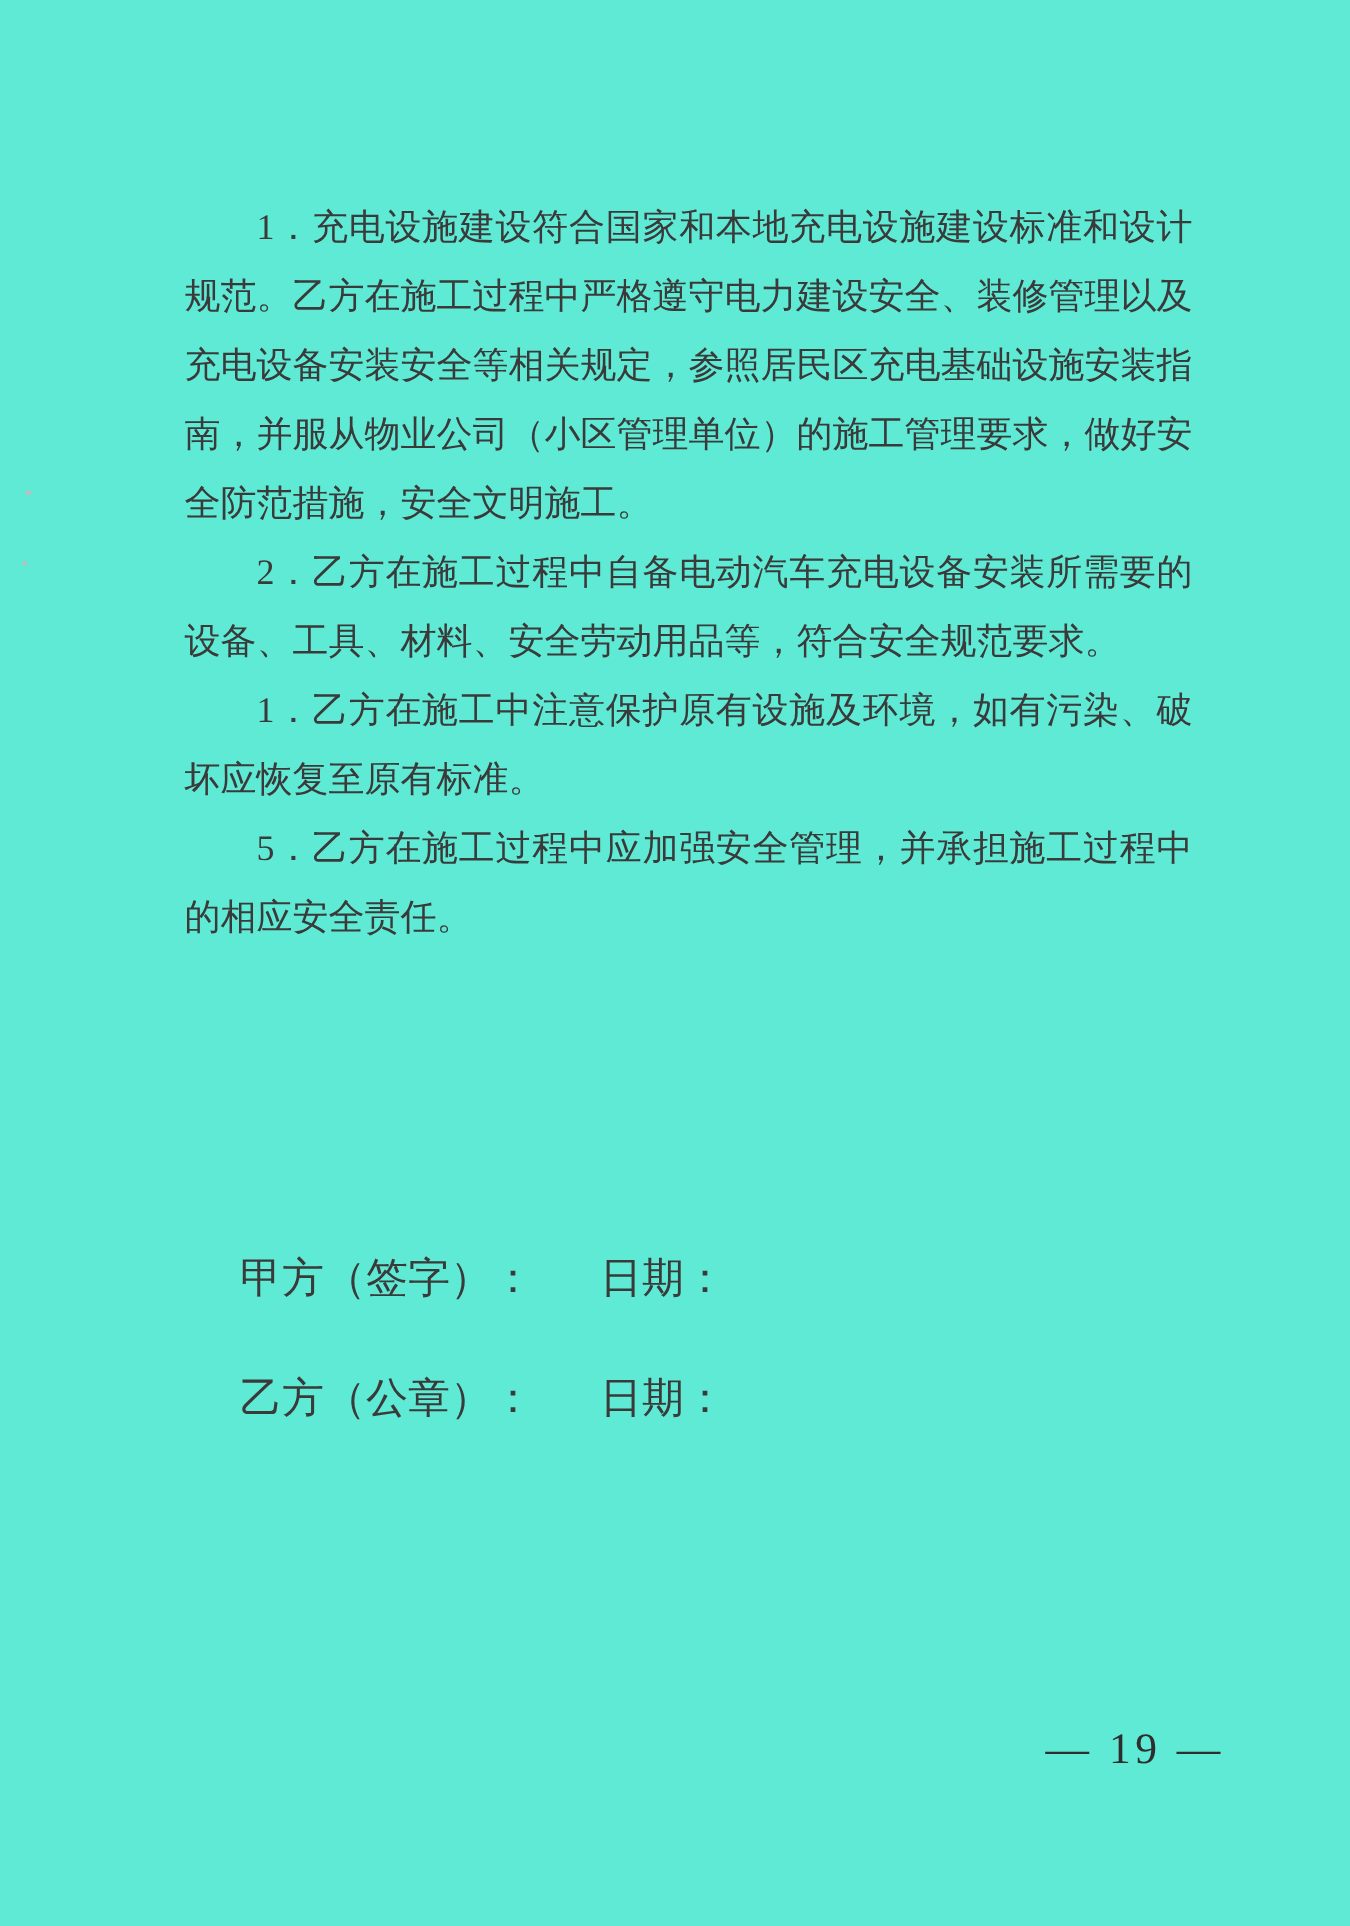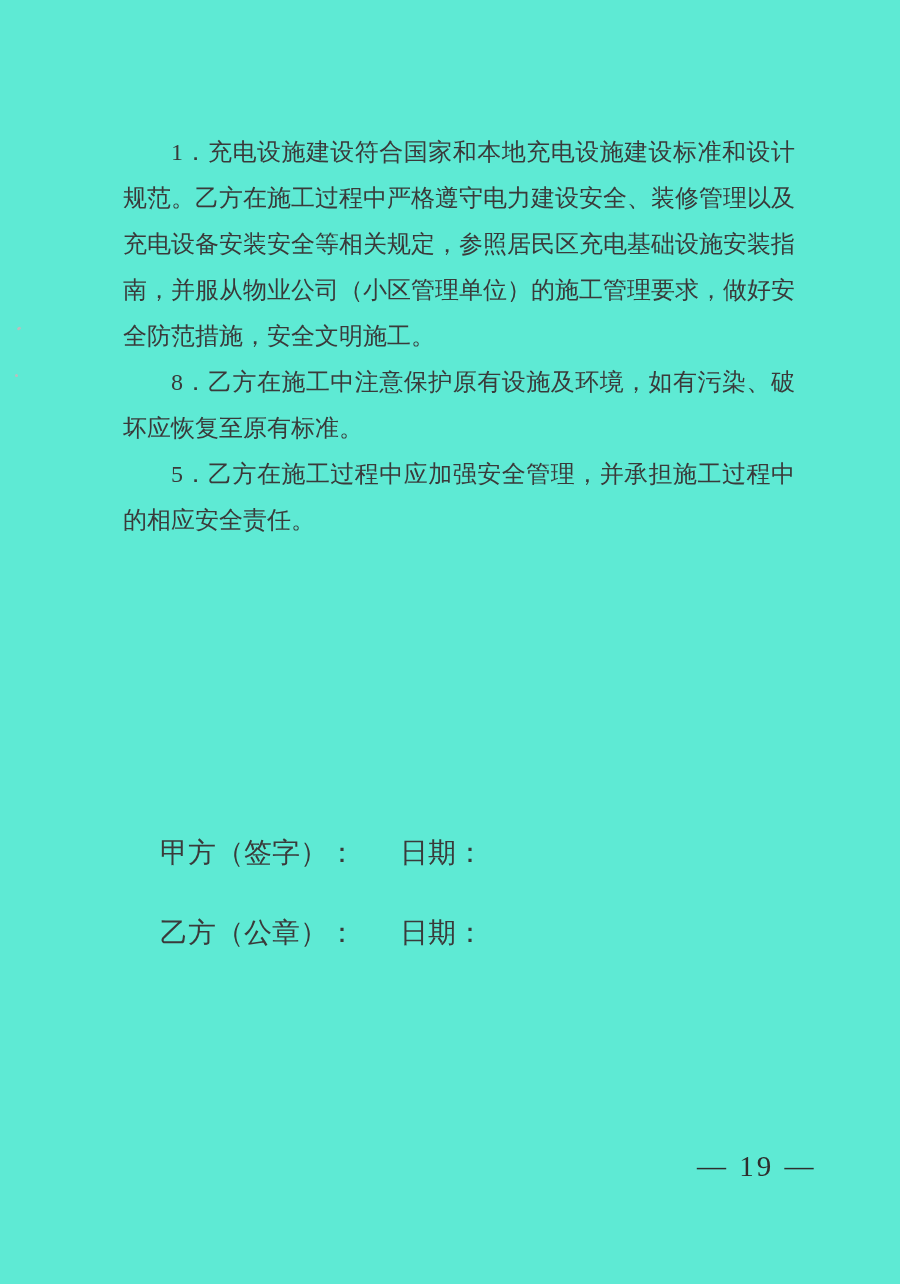--- a/index.html
+++ b/index.html
@@ -69,21 +69,22 @@
   .speck-1 { left: 17px; top: 327px; width: 4px; height: 3px; transform: rotate(-30deg); }
   .speck-2 { left: 15px; top: 374px; width: 3px; height: 3px; }
 </style>
 </head>
 <body>
 
 <div class="page">
 
   <div class="body-text">
     <p class="clause">1．充电设施建设符合国家和本地充电设施建设标准和设计规范。乙方在施工过程中严格遵守电力建设安全、装修管理以及充电设备安装安全等相关规定，参照居民区充电基础设施安装指南，并服从物业公司（小区管理单位）的施工管理要求，做好安全防范措施，安全文明施工。</p>
-    <p class="clause">8．乙方在施工中注意保护原有设施及环境，如有污染、破坏应恢复至原有标准。</p>
+    <p class="clause">2．乙方在施工过程中自备电动汽车充电设备安装所需要的设备、工具、材料、安全劳动用品等，符合安全规范要求。</p>
+    <p class="clause">1．乙方在施工中注意保护原有设施及环境，如有污染、破坏应恢复至原有标准。</p>
     <p class="clause">5．乙方在施工过程中应加强安全管理，并承担施工过程中的相应安全责任。</p>
   </div>
 
   <div class="sig-row sig-row-a">
     <span class="sig-label">甲方（签字）：</span>
     <span class="date-label">日期：</span>
   </div>
 
   <div class="sig-row sig-row-b">
     <span class="sig-label">乙方（公章）：</span>

